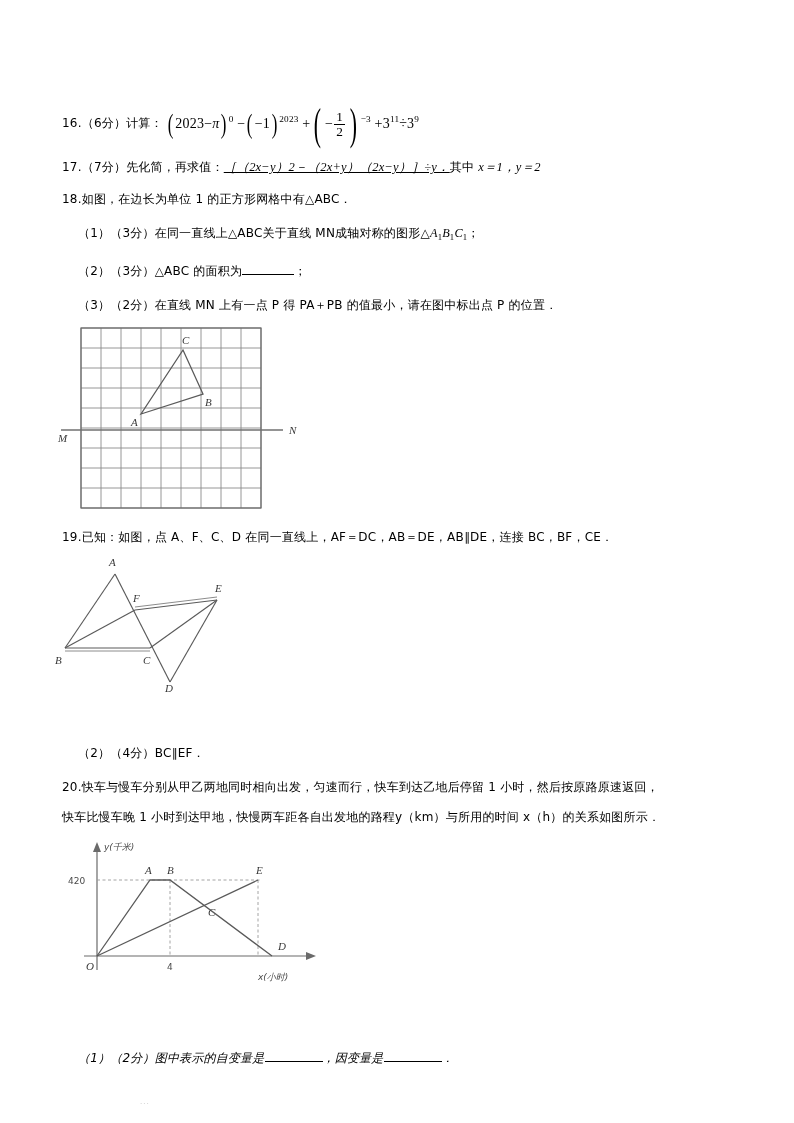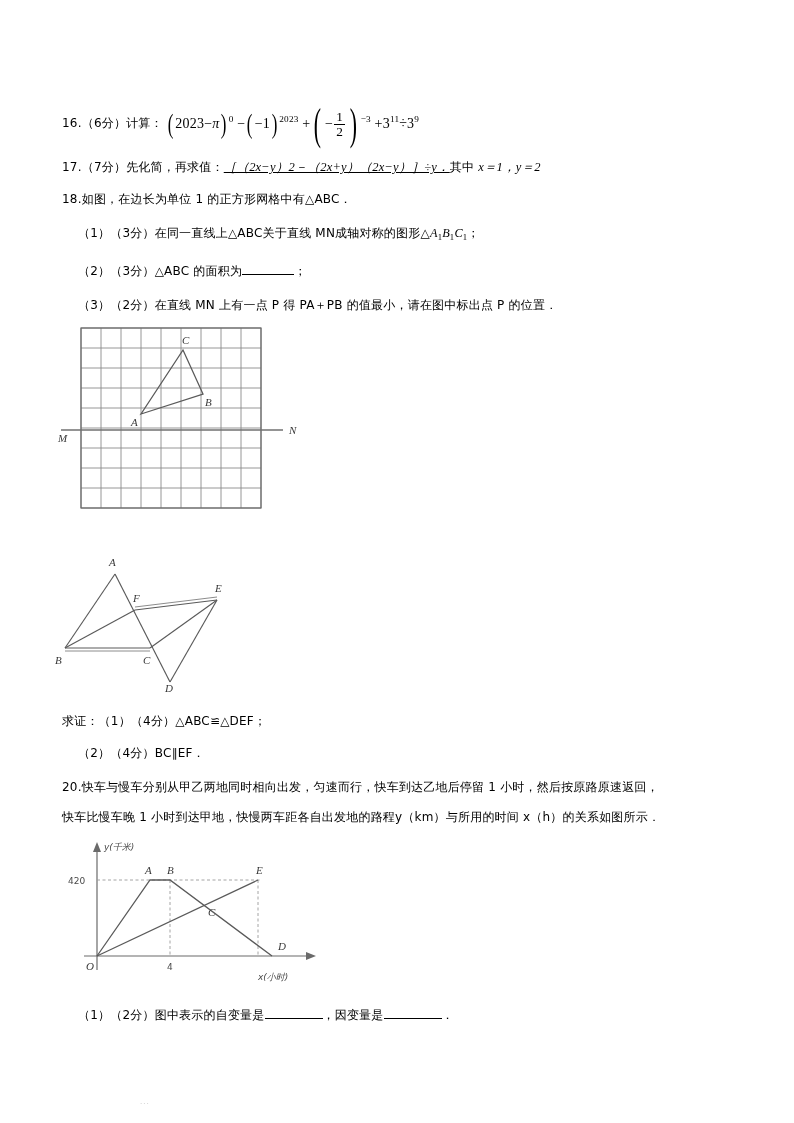--- a/index.html
+++ b/index.html
@@ -143,20 +143,23 @@
       <text class="lbl" x="3" y="120">M</text>
       <text class="lbl" x="234" y="112">N</text>
 
       <polygon points="86,92 148,72 128,28" fill="none" stroke="#5a5a5a" stroke-width="1.3"></polygon>
       <text class="lbl" x="76" y="104">A</text>
       <text class="lbl" x="150" y="84">B</text>
       <text class="lbl" x="127" y="22">C</text>
     </svg>
   </div>
 
+  <div class="q-line" style="left:62px; top:528px;">
+    <span class="cn">19.</span><span class="cn">已知：如图，点 A、F、C、D 在同一直线上，AF＝DC，AB＝DE，AB∥DE，连接 BC，BF，CE．</span>
+  </div>
 
   <div class="fig" style="left:55px; top:552px;">
     <svg width="260" height="140" viewBox="0 0 260 140">
       <g stroke="#5a5a5a" stroke-width="1.15" fill="none">
 
         <line x1="60" y1="22" x2="10" y2="96"></line>
         <line x1="60" y1="22" x2="115" y2="130"></line>
         <line x1="10" y1="96" x2="95" y2="96"></line>
         <line x1="10" y1="96" x2="80" y2="58"></line>
         <line x1="80" y1="58" x2="162" y2="48"></line>
@@ -170,23 +173,20 @@
       </g>
       <text class="lbl" x="54" y="14">A</text>
       <text class="lbl" x="0" y="112">B</text>
       <text class="lbl" x="88" y="112">C</text>
       <text class="lbl" x="110" y="140">D</text>
       <text class="lbl" x="160" y="40">E</text>
       <text class="lbl" x="78" y="50">F</text>
     </svg>
   </div>
 
-  <div class="q-line" style="left:62px; top:712px;">
-    <span class="cn">求证：</span><span class="cn">（1）</span><span class="cn">（4分）</span><span class="cn">△ABC≌△DEF；</span>
-  </div>
 
   <div class="q-line" style="left:78px; top:744px;">
     <span class="cn">（2）</span><span class="cn">（4分）</span><span class="cn">BC∥EF．</span>
   </div>
 
   <div class="q-line" style="left:62px; top:778px;">
     <span class="cn">20.</span><span class="cn">快车与慢车分别从甲乙两地同时相向出发，匀速而行，快车到达乙地后停留 1 小时，然后按原路原速返回，</span>
   </div>
   <div class="q-line" style="left:62px; top:808px;">
     <span class="cn">快车比慢车晚 1 小时到达甲地，快慢两车距各自出发地的路程y（km）与所用的时间 x（h）的关系如图所示．</span>
@@ -222,19 +222,19 @@
       <text class="axlbl" x="196" y="142" font-style="italic">x(小时)</text>
 
       <text class="lbl" x="83" y="36">A</text>
       <text class="lbl" x="105" y="36">B</text>
       <text class="lbl" x="146" y="78">C</text>
       <text class="lbl" x="216" y="112">D</text>
       <text class="lbl" x="194" y="36">E</text>
     </svg>
   </div>
 
-  <div class="q-line" style="left:78px; top:1006px;">
+  <div class="q-line" style="left:78px; top:1049px;font-style:italic;">
     <span class="cn">（1）</span><span class="cn">（2分）</span><span class="cn">图中表示的自变量是</span><span class="blank-u" style="width:58px; height:12px;"></span><span class="cn">，因变量是</span><span class="blank-u" style="width:58px; height:12px;"></span><span class="cn">．</span>
   </div>
 
   <div class="footer-dots">...</div>
 
 </div>
 
 </body></html>

